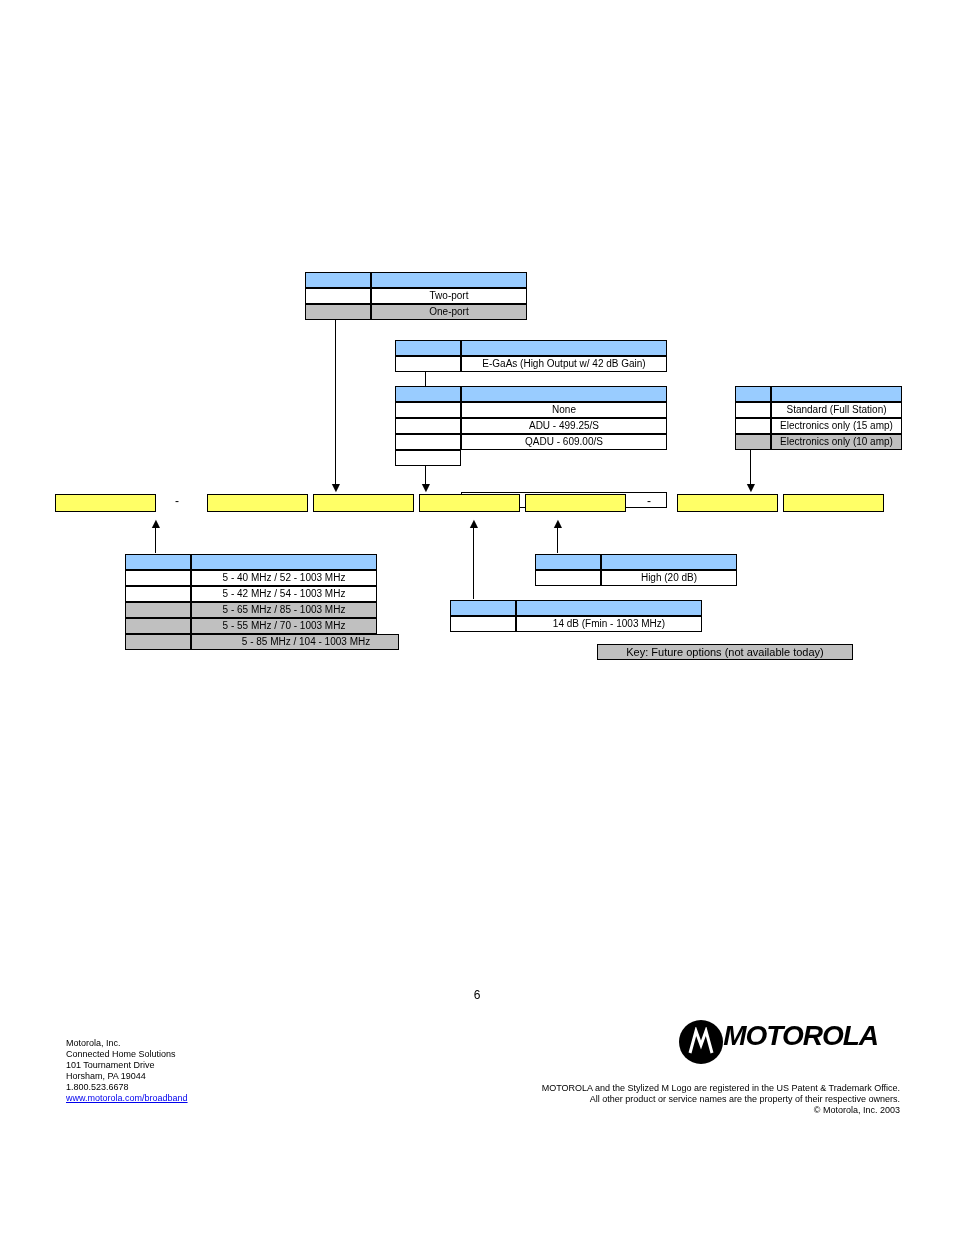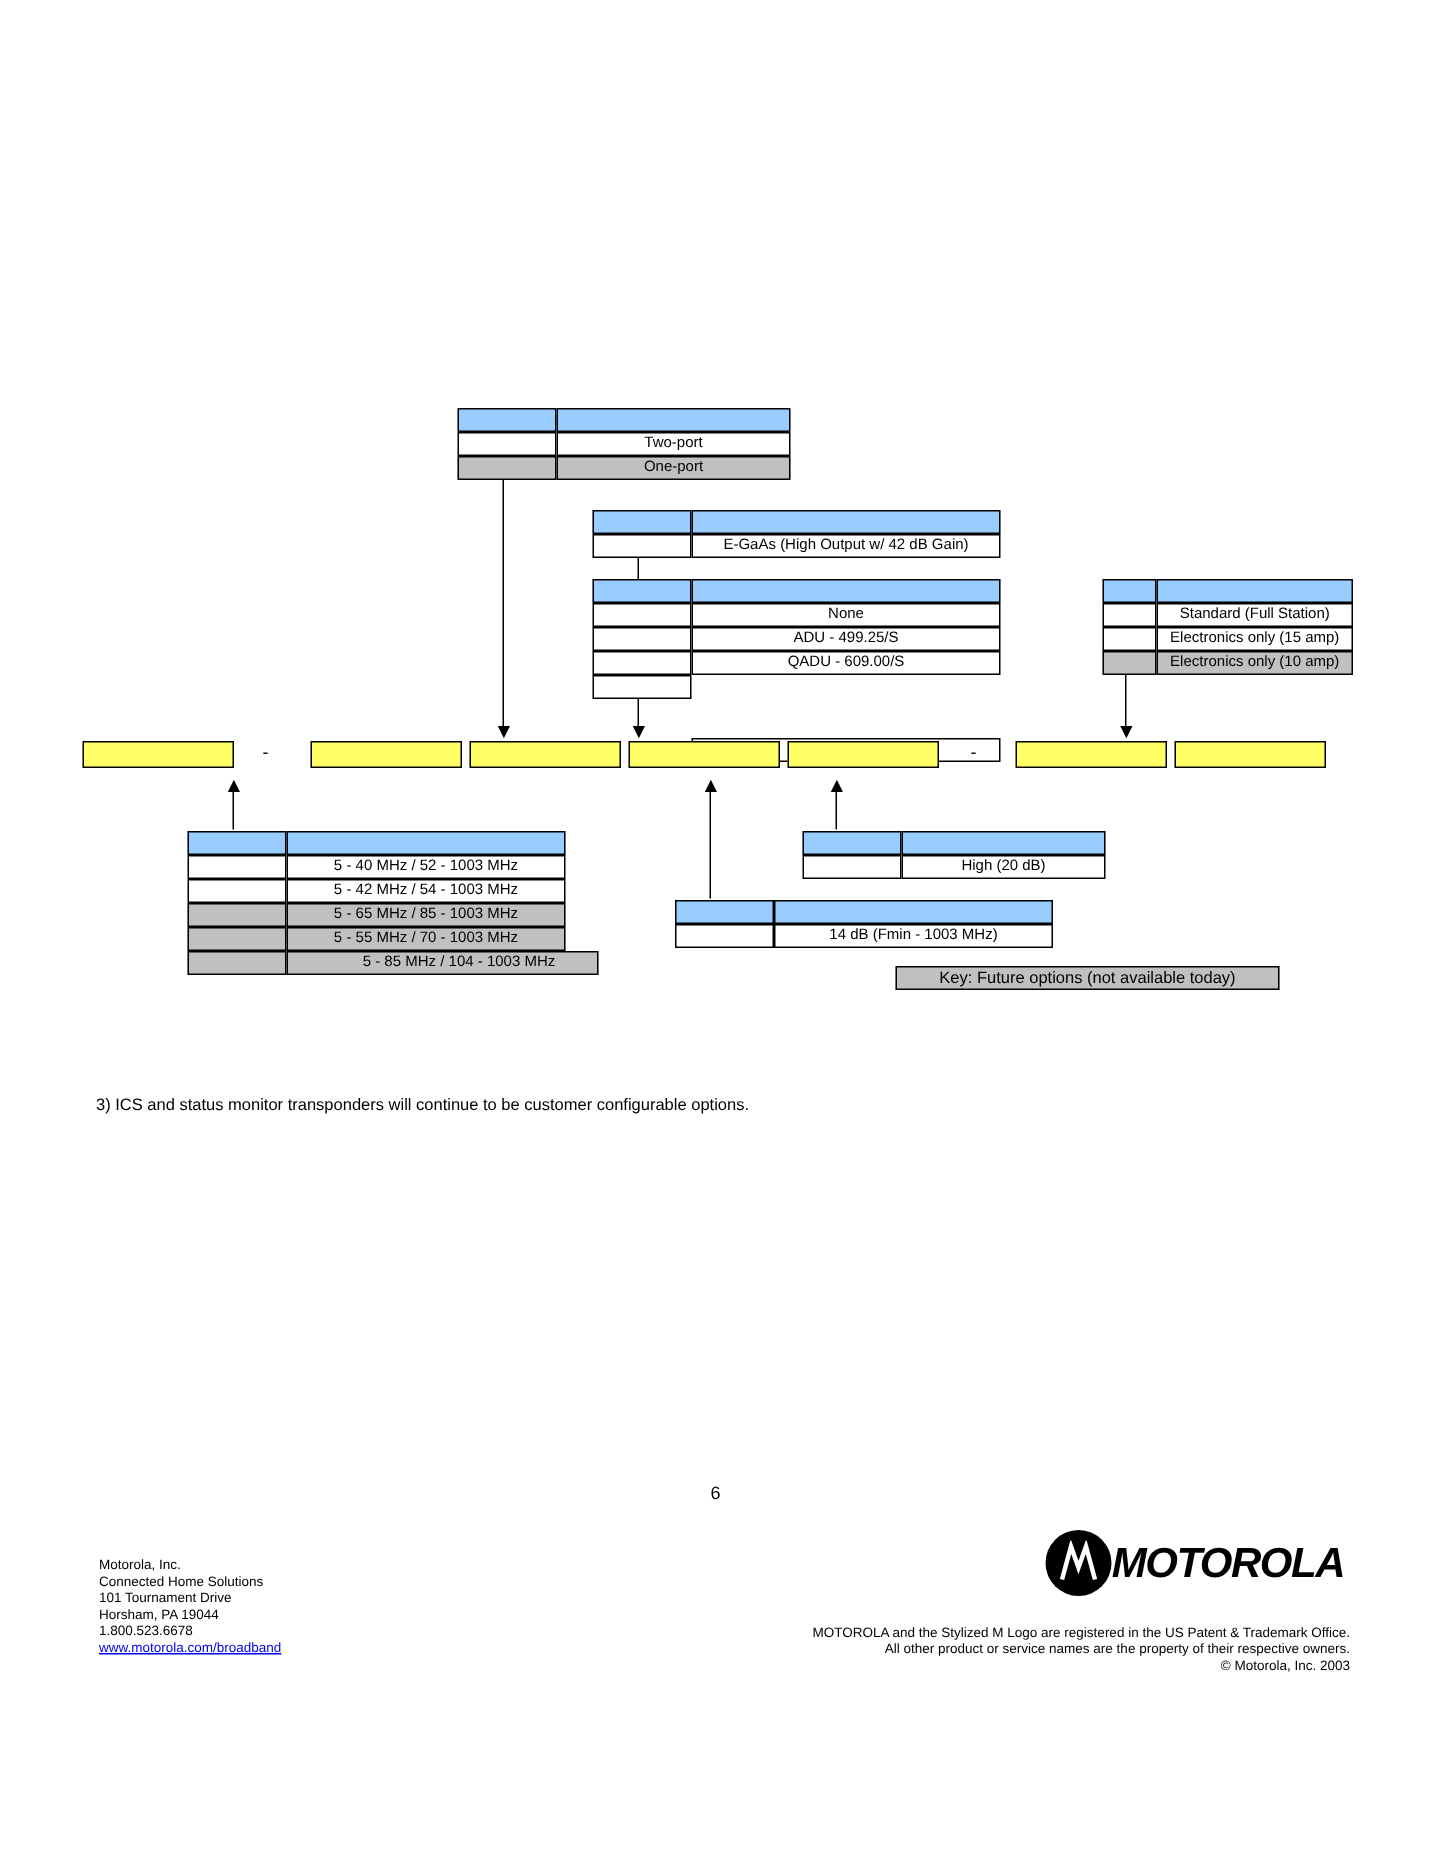--- a/index.html
+++ b/index.html
@@ -70,24 +70,23 @@
   .footer-right {
     position: absolute;
     right: 54px;
     top: 1083px;
     text-align: right;
     font-size: 9px;
     line-height: 11px;
   }
   .logo {
     position: absolute;
-    right: 58px;
+    right: 76px;
     top: 1020px;
     display: flex;
-    align-items: center;
   }
   .logo-m {
     width: 44px; height: 44px;
     background: #000;
     border-radius: 50%;
     position: relative;
     display:flex;align-items:center;justify-content:center;
     color:#fff;font-weight:bold;font-size:28px;font-family:Arial;
   }
   .logo-text {
@@ -182,21 +181,20 @@
   <div class="vline" style="left:100px; top:265px; height:28px;"></div>
   <div class="arrow" style="left:94px;  top:256px;">▲</div>
   <div class="vline" style="left:502px; top:265px; height:28px;"></div>
   <div class="arrow" style="left:496px; top:256px;">▲</div>
   <div class="vline" style="left:418px; top:265px; height:74px;"></div>
   <div class="arrow" style="left:412px; top:256px;">▲</div>
 
 </div>
 
 <div class="notes">
-  <div>3) ICS and status monitor transponders will continue to be customer configurable options.</div>
 </div>
 
 <div class="pagenum">6</div>
 
 <div class="footer-left">
   <div>Motorola, Inc.</div>
   <div>Connected Home Solutions</div>
   <div>101 Tournament Drive</div>
   <div>Horsham, PA 19044</div>
   <div>1.800.523.6678</div>

